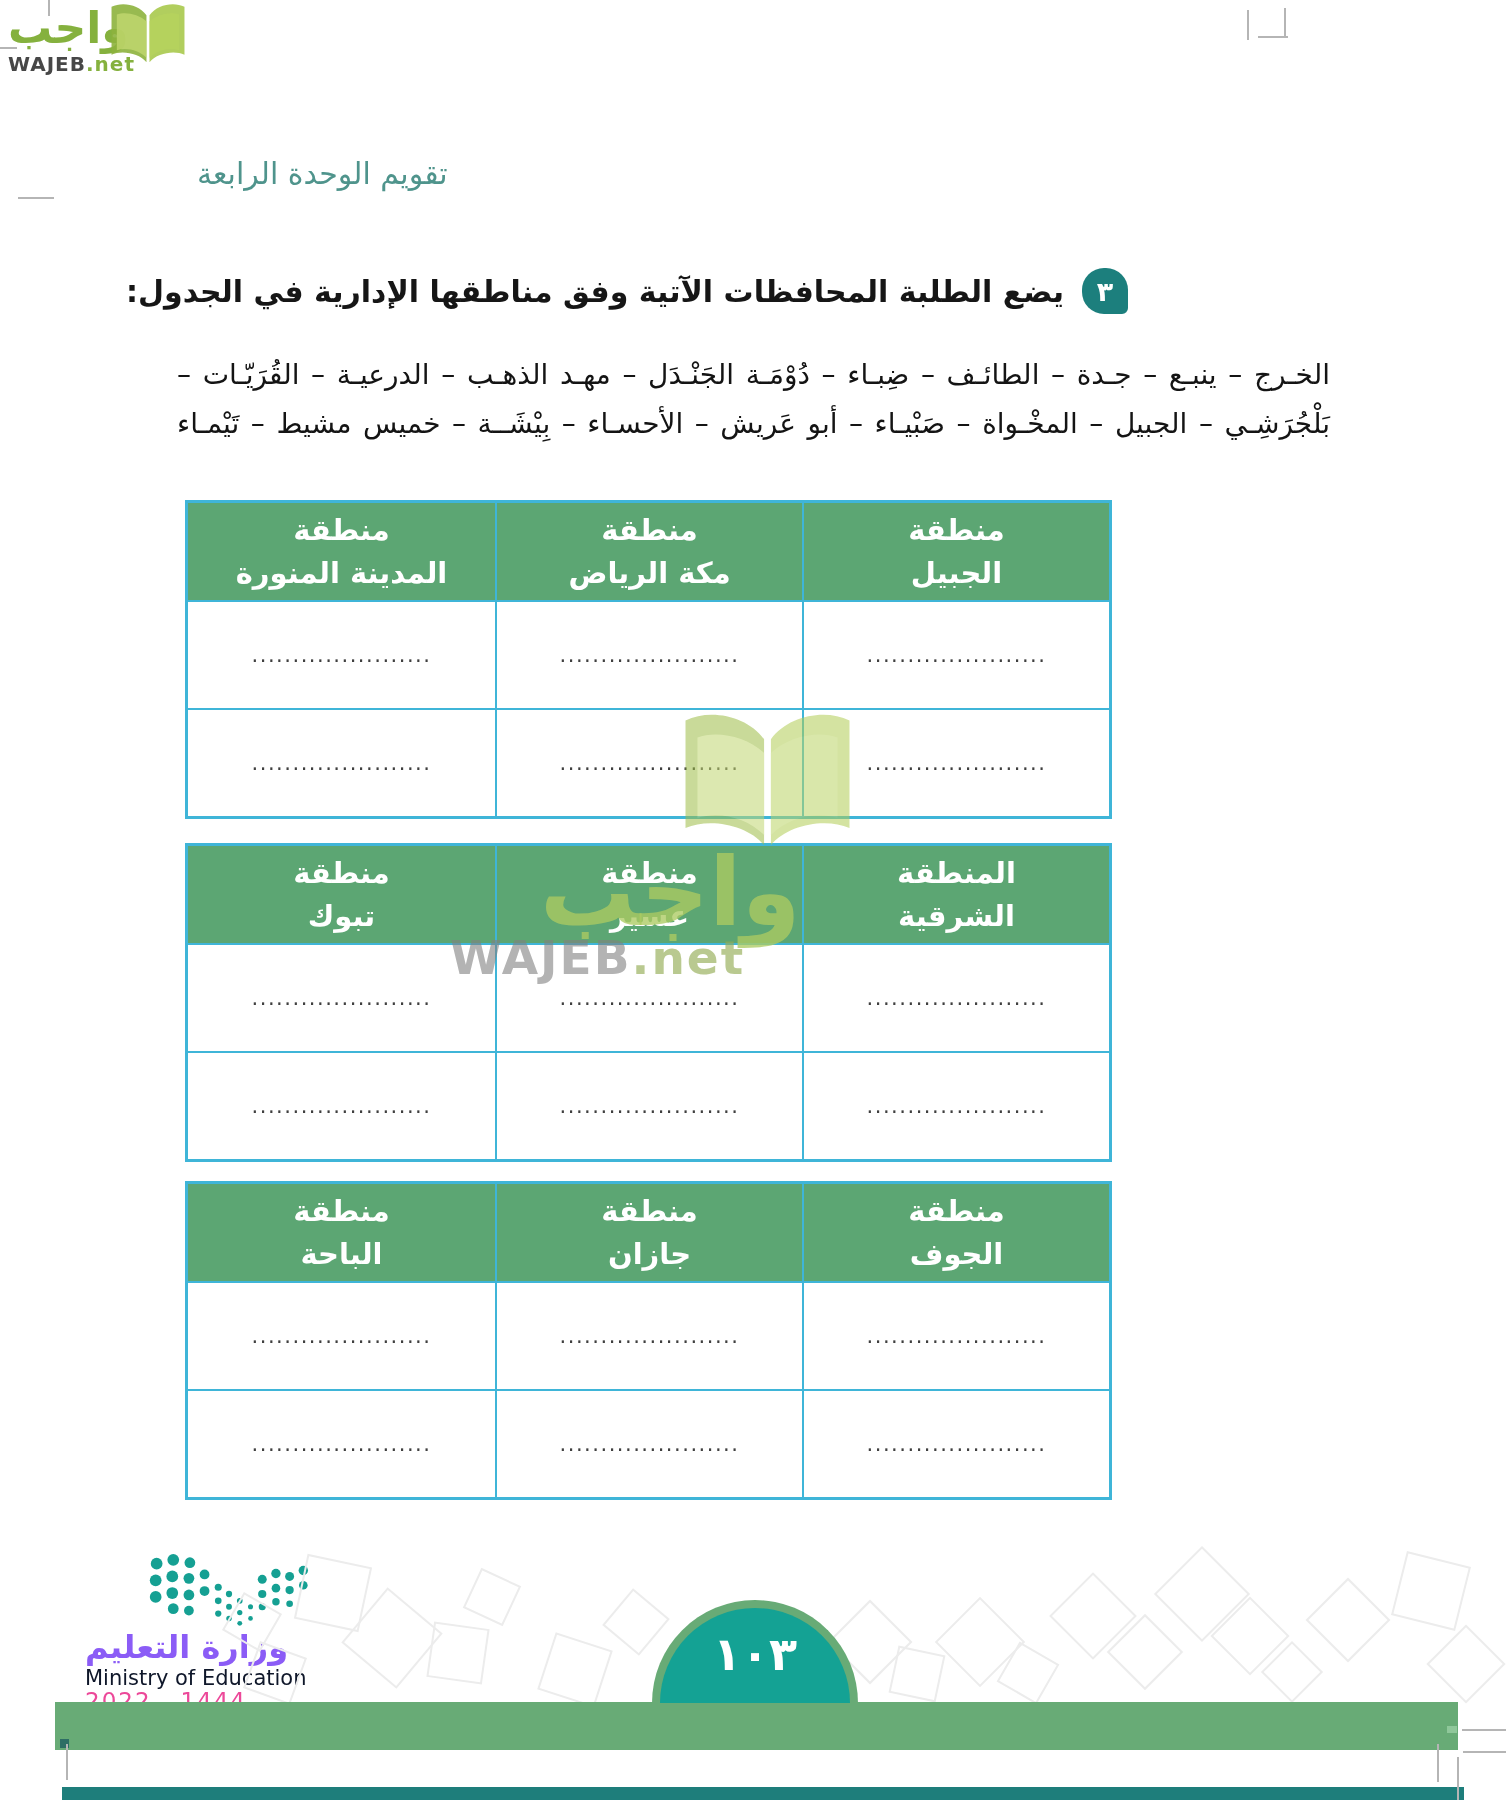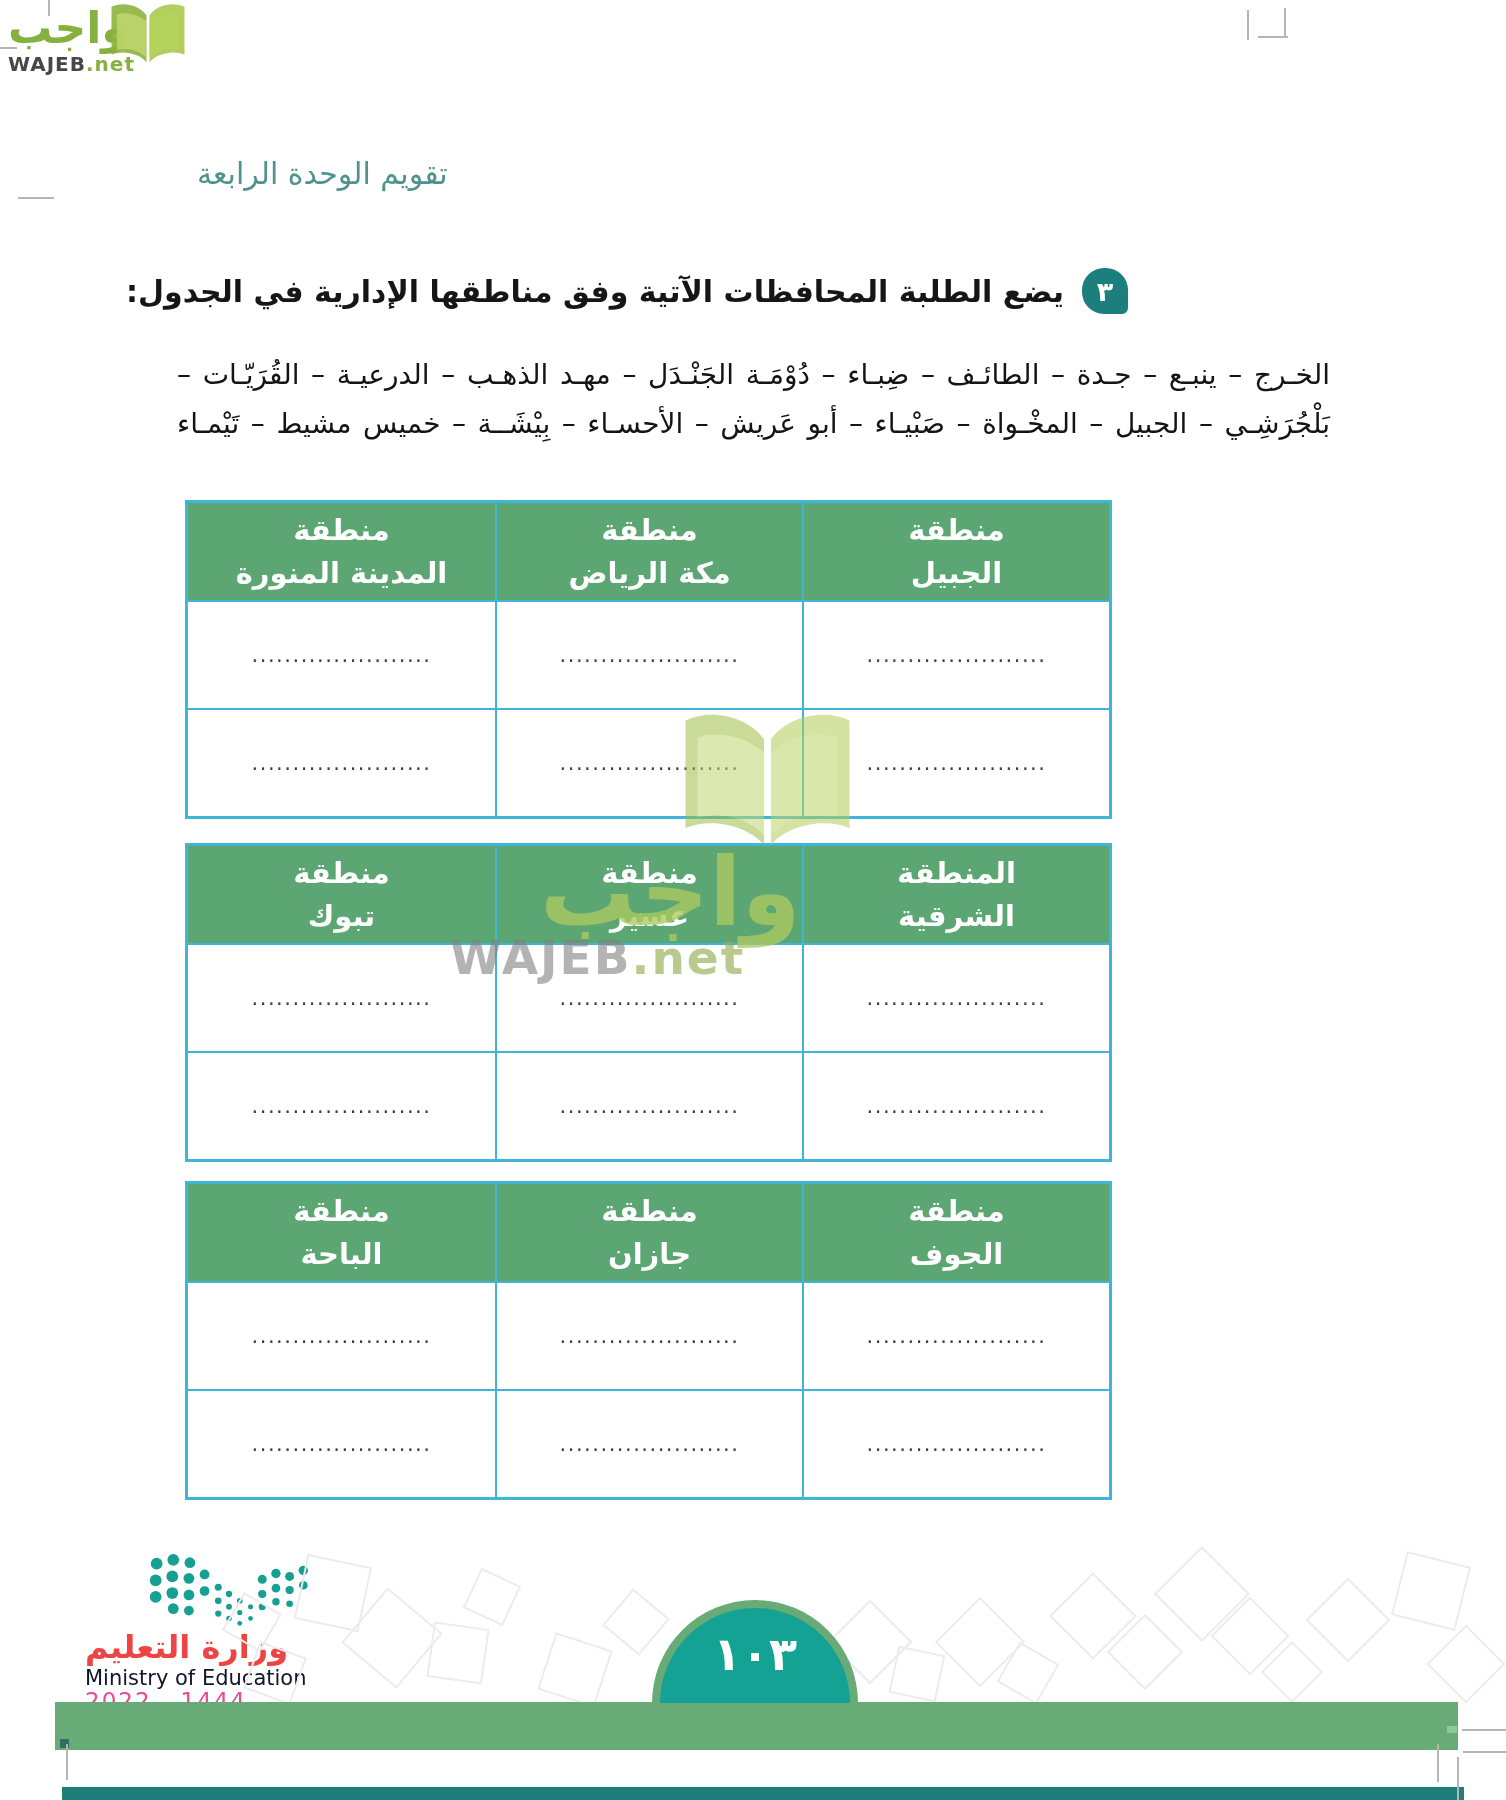--- a/index.html
+++ b/index.html
@@ -40,21 +40,21 @@
 
   
   .wm{position:absolute;pointer-events:none;}
   .wm-ar{left:540px;top:845px;font-size:95px;font-weight:bold;line-height:1;color:rgba(172,203,98,0.78);direction:rtl;}
   .wm-latin{left:450px;top:930px;font-size:47px;font-weight:bold;color:rgba(128,128,128,0.6);letter-spacing:2px;}
   .wm-latin .tld{color:rgba(148,172,84,0.65);}
   .wm-book{left:665px;top:698px;opacity:0.55;}
 
   
   .ministry-dots{position:absolute;left:140px;top:1550px;}
-  .ministry-ar{position:absolute;left:85px;top:1628px;font-size:32px;font-weight:bold;color:#ef4444;direction:rtl;}
+  .ministry-ar{position:absolute;left:85px;top:1628px;font-size:32px;font-weight:bold;color:#8b5cf6;direction:rtl;}
   .ministry-en{position:absolute;left:85px;top:1666px;font-size:21px;color:#0f172a;}
   .edition{position:absolute;left:85px;top:1688px;font-size:23px;color:#ec4899;letter-spacing:2px;}
   .footer-bar{position:absolute;left:55px;top:1702px;width:1403px;height:48px;background:#68ab76;z-index:2;}
   .page-badge{position:absolute;left:652px;top:1600px;width:190px;height:95px;background:#14a294;
               border:8px solid #68ab76;border-bottom:none;border-radius:103px 103px 0 0;z-index:3;
               display:flex;align-items:flex-end;justify-content:center;}
   .page-num{color:#ffffff;font-size:46px;font-weight:bold;padding-bottom:22px;}
   .bottom-strip{position:absolute;left:62px;top:1787px;width:1402px;height:13px;background:#1e7e7b;z-index:2;}
 
   

